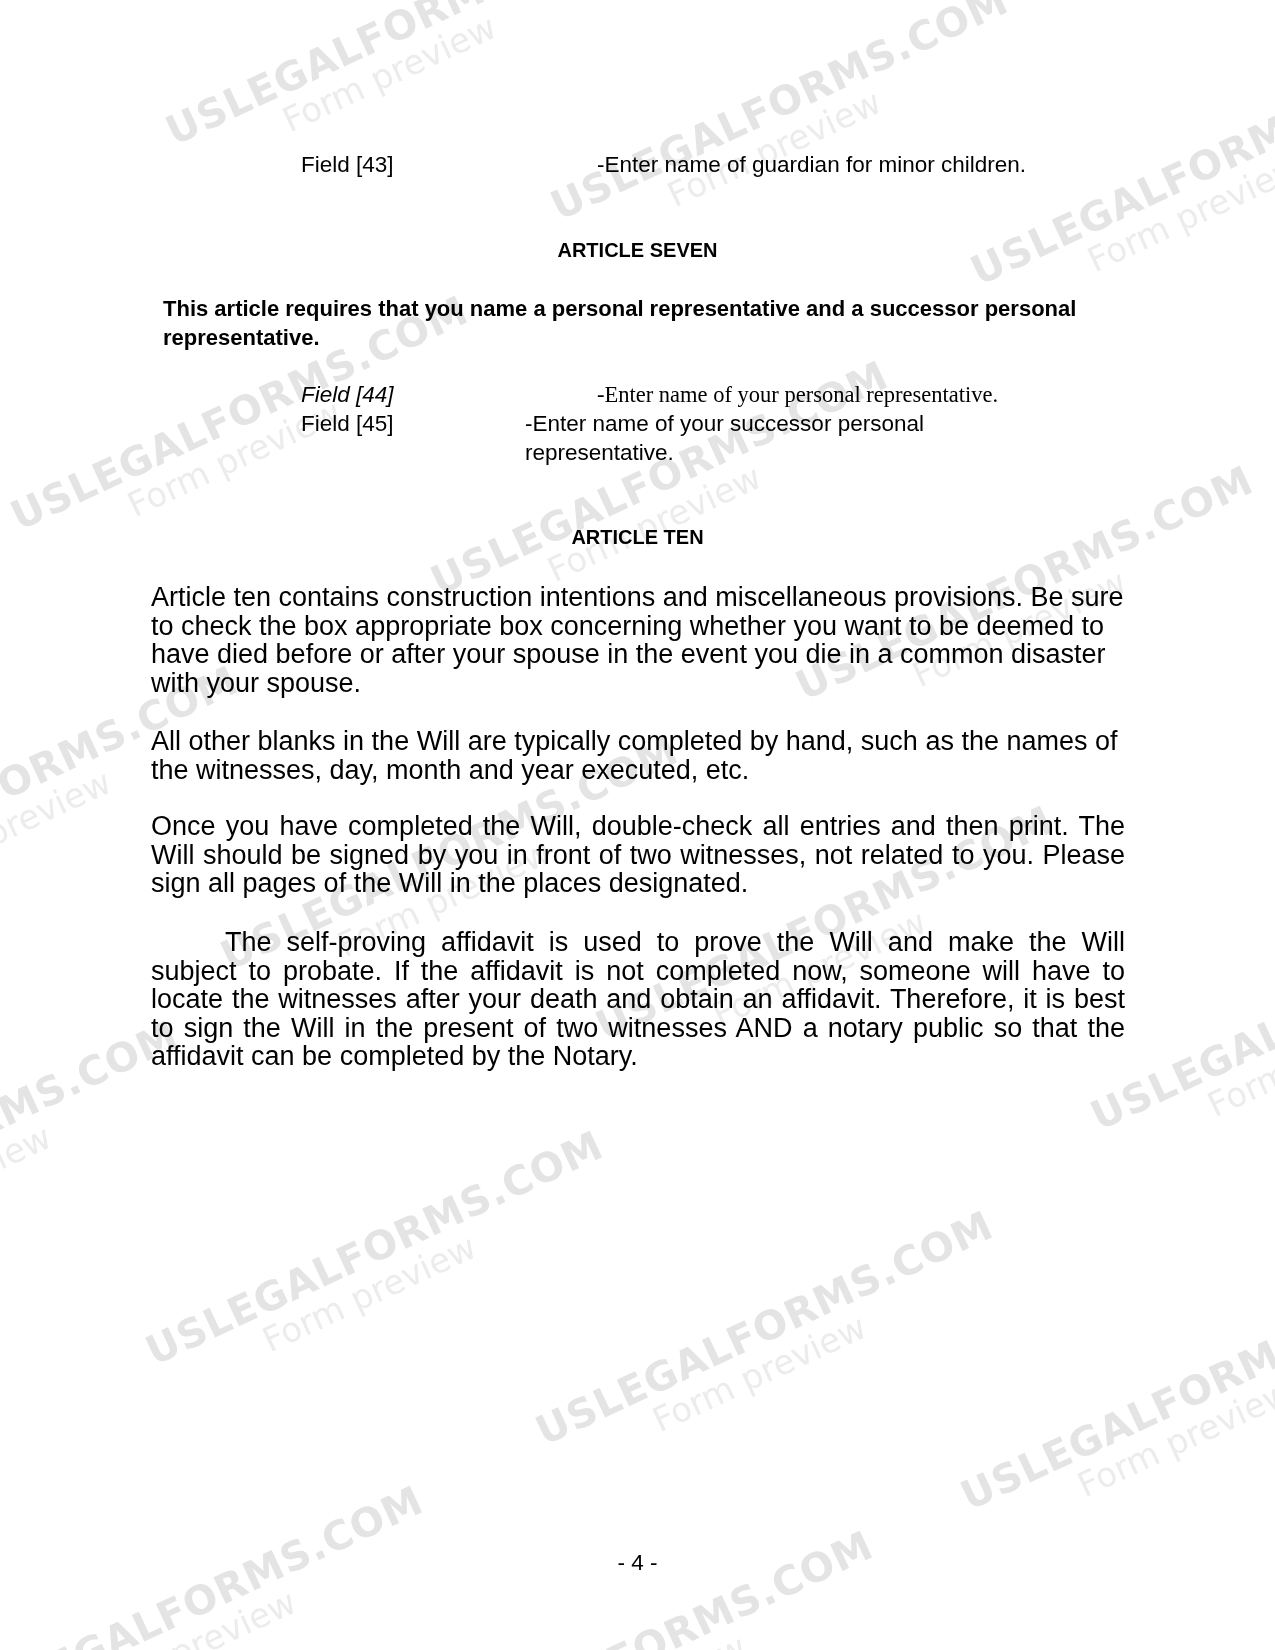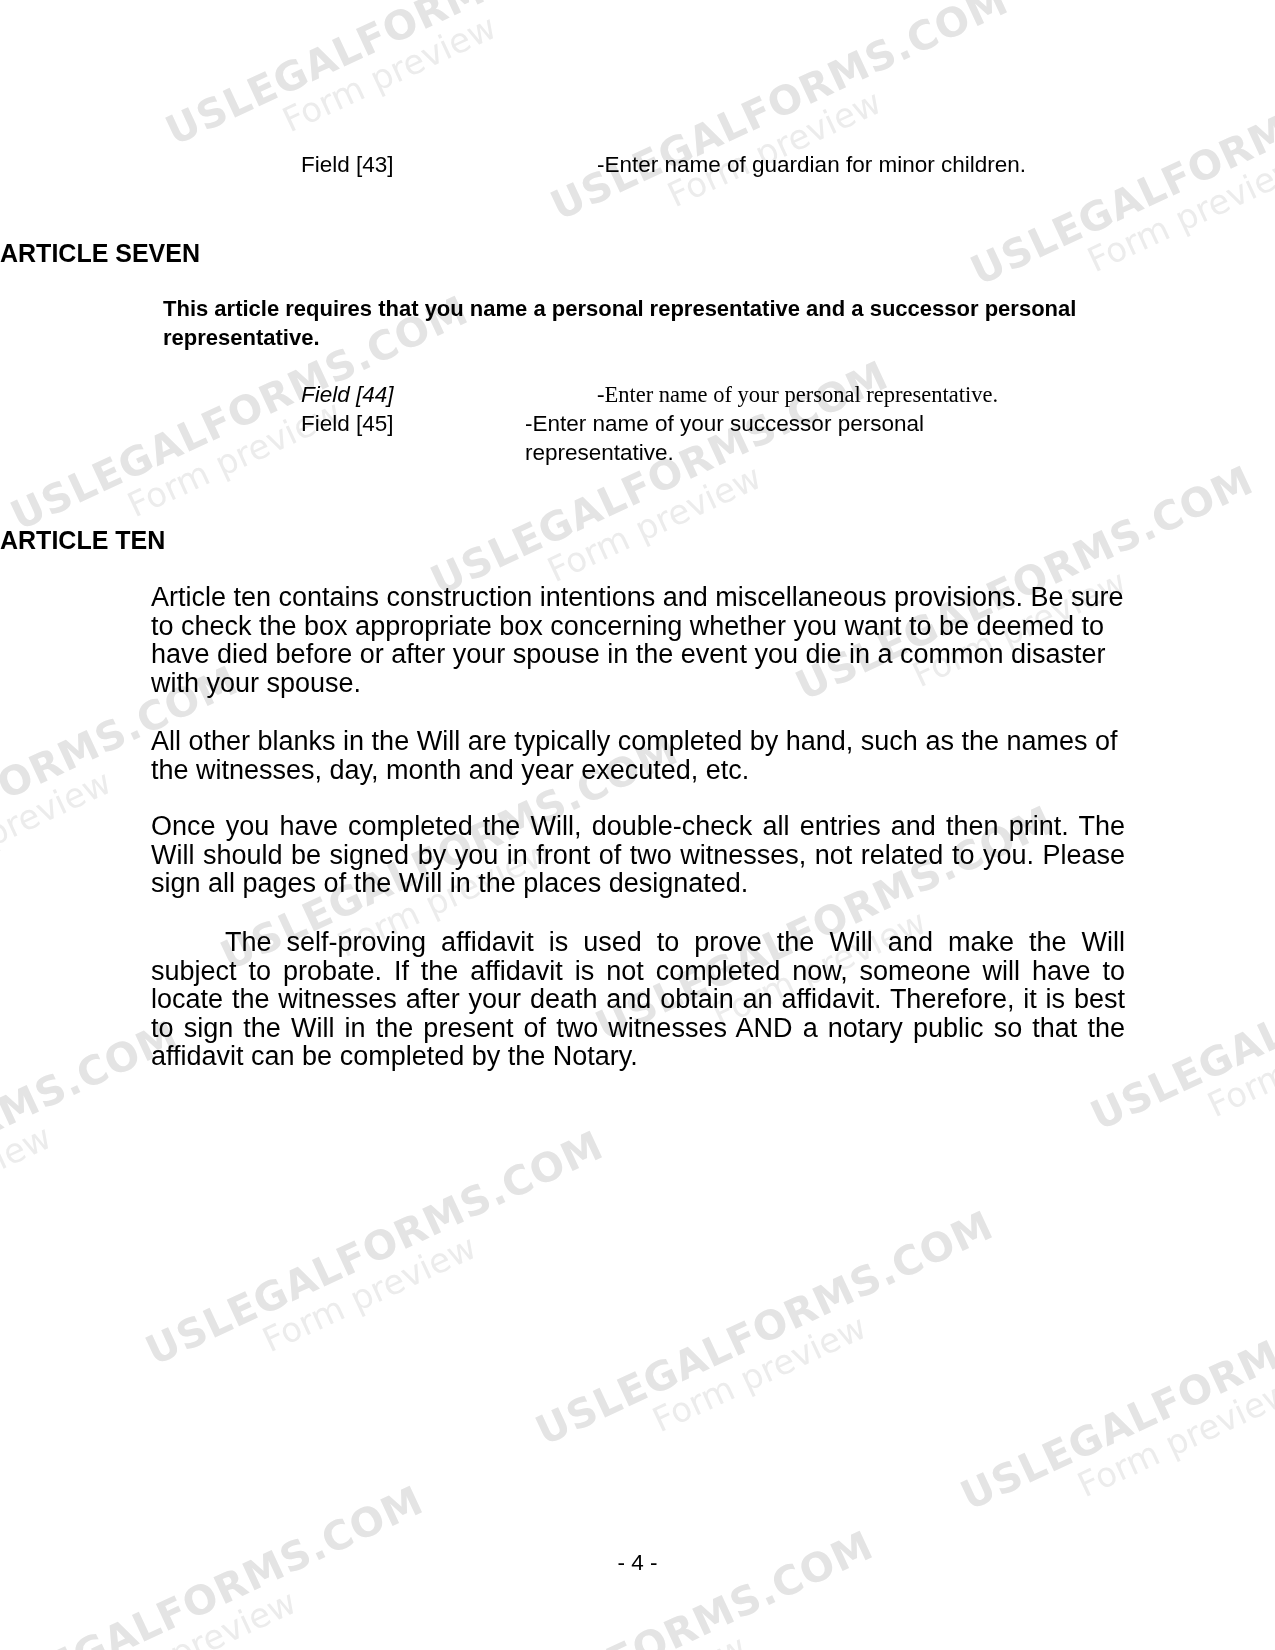--- a/index.html
+++ b/index.html
@@ -9,21 +9,21 @@
     }
     .wm-layer { position: absolute; inset: 0; pointer-events: none; z-index: 0; }
     .wm {
       position: absolute; transform: rotate(-25deg); transform-origin: left top;
       color: #e4e4e4; white-space: nowrap; line-height: 1;
     }
     .wm .brand { font-family: "DejaVu Sans", sans-serif; font-weight: bold; font-size: 40px; letter-spacing: 1px; display: block; }
     .wm .sub { font-family: "DejaVu Sans", sans-serif; font-size: 34px; display: block; margin-left: 110px; margin-top: 2px; color: #ececec; }
     .content { position: absolute; inset: 0; z-index: 1; border-radius: 30px; }
     .line { position: absolute; font-size: 22.5px; white-space: nowrap; }
-    .heading { position: absolute; left: 0; width: 1275px; text-align: left; font-weight: bold; font-size: 25px; }
+    .heading { position: absolute; left: 0; width: 1275px; text-align: center; font-weight: bold; font-size: 20px; }
     .bold-para { position: absolute; left: 163px; width: 980px; font-weight: bold; font-size: 22px; line-height: 29px; }
     .para { position: absolute; left: 151px; width: 974px; font-size: 27px; line-height: 28.6px; }
     .para.justify { text-align: justify; }
     .para.indent { text-indent: 74px; }
     .page-num { position: absolute; left: 0; width: 1275px; text-align: center; font-size: 22.5px; }
   </style>
 </head>
 <body>
 
 <div class="wm-layer">

